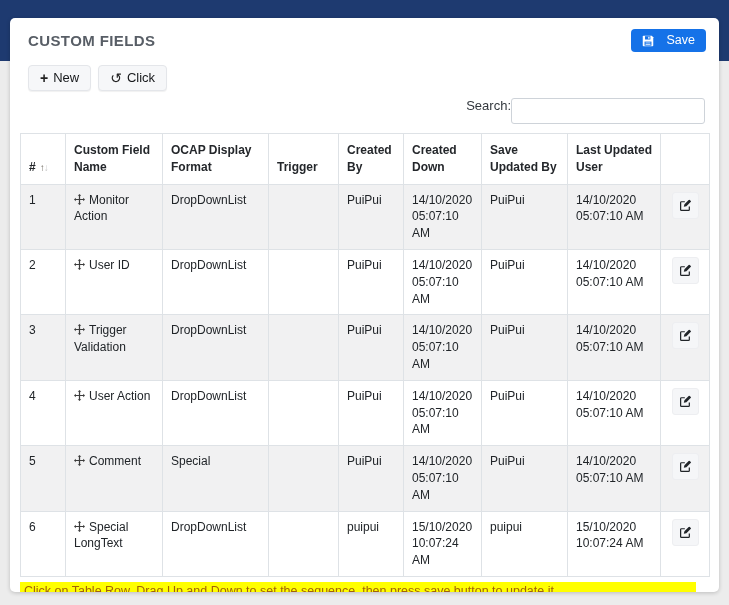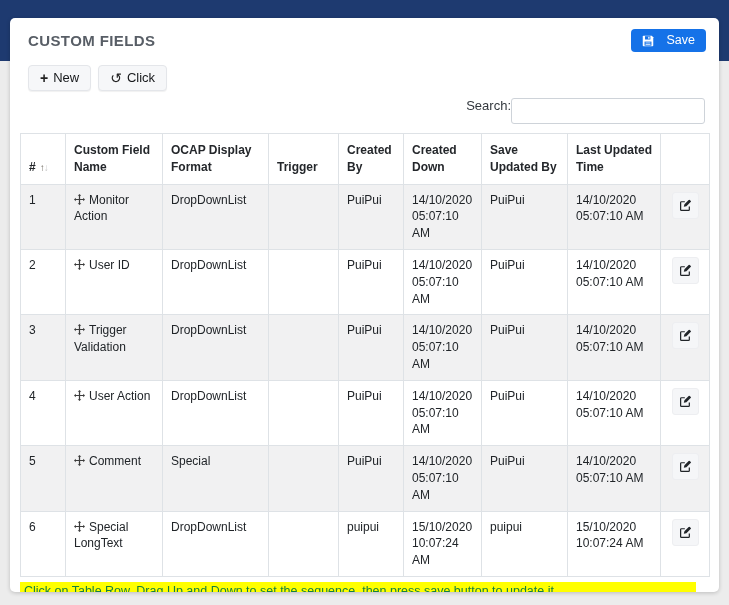--- a/index.html
+++ b/index.html
@@ -56,21 +56,21 @@
   .sort-down { color:#c9c9c9; }
   .move-icon svg { width:11px; height:11px; fill:#3c3c3c; vertical-align:-1px; margin-right:4px; }
   .col-actions { text-align:center !important; }
   .btn-edit {
     width:27px; height:27px; background:#f5f6f8; border:1px solid #edeef1; border-radius:3px;
     display:inline-flex; align-items:center; justify-content:center; cursor:pointer; padding:0;
   }
   .btn-edit svg { display:block; }
   .footer-note {
     margin:5px 10px 0; width:676px;
-    background:#ffff00; color:#15803d;
+    background:#ffff00; color:#a16207;
     font-size:12.5px; padding:2px 4px 3px;
   }
 </style>
 </head>
 <body>
 
 <div class="banner"></div>
 
 <div class="card">
 
@@ -123,21 +123,21 @@
       <tr>
         <th>
           <span>#</span><span class="sort-icons"><span class="sort-up">↑</span><span class="sort-down">↓</span></span>
         </th>
         <th>Custom Field Name</th>
         <th>OCAP Display Format</th>
         <th>Trigger</th>
         <th>Created By</th>
         <th>Created Down</th>
         <th>Save Updated By</th>
-        <th>Last Updated Time</th>
+        <th>Last Updated User</th>
         <th></th>
       </tr>
     </thead>
     <tbody>
         <tr>
           <td>1</td>
           <td><span class="move-icon"><svg viewBox="0 0 16 16">
                 <path d="M8 0 L10.6 2.6 H8.9 V7.1 H13.4 V5.4 L16 8 L13.4 10.6 V8.9 H8.9 V13.4 H10.6 L8 16 L5.4 13.4 H7.1 V8.9 H2.6 V10.6 L0 8 L2.6 5.4 V7.1 H7.1 V2.6 H5.4 Z"></path>
               </svg></span><span>Monitor Action</span></td>
           <td>DropDownList</td>

